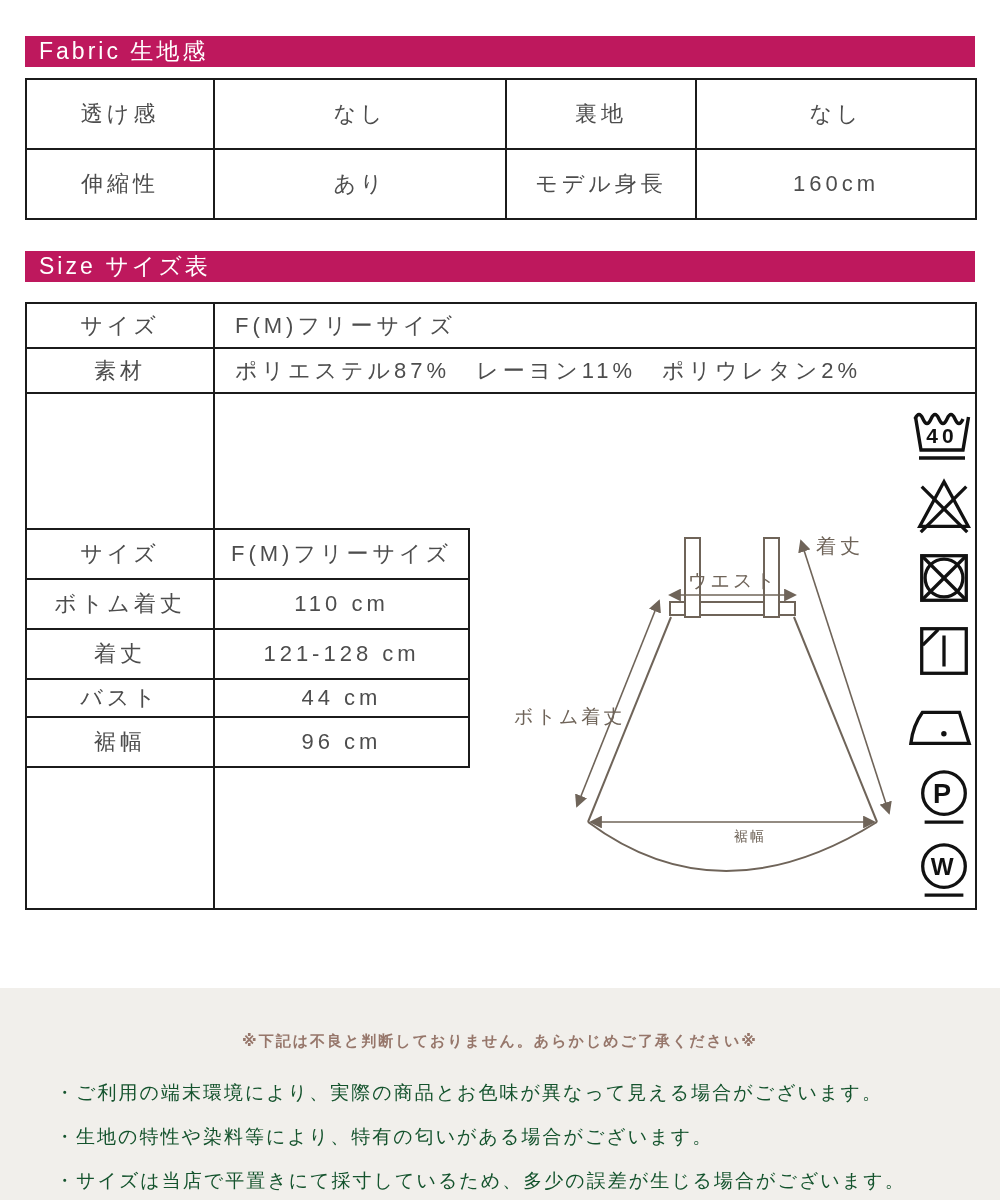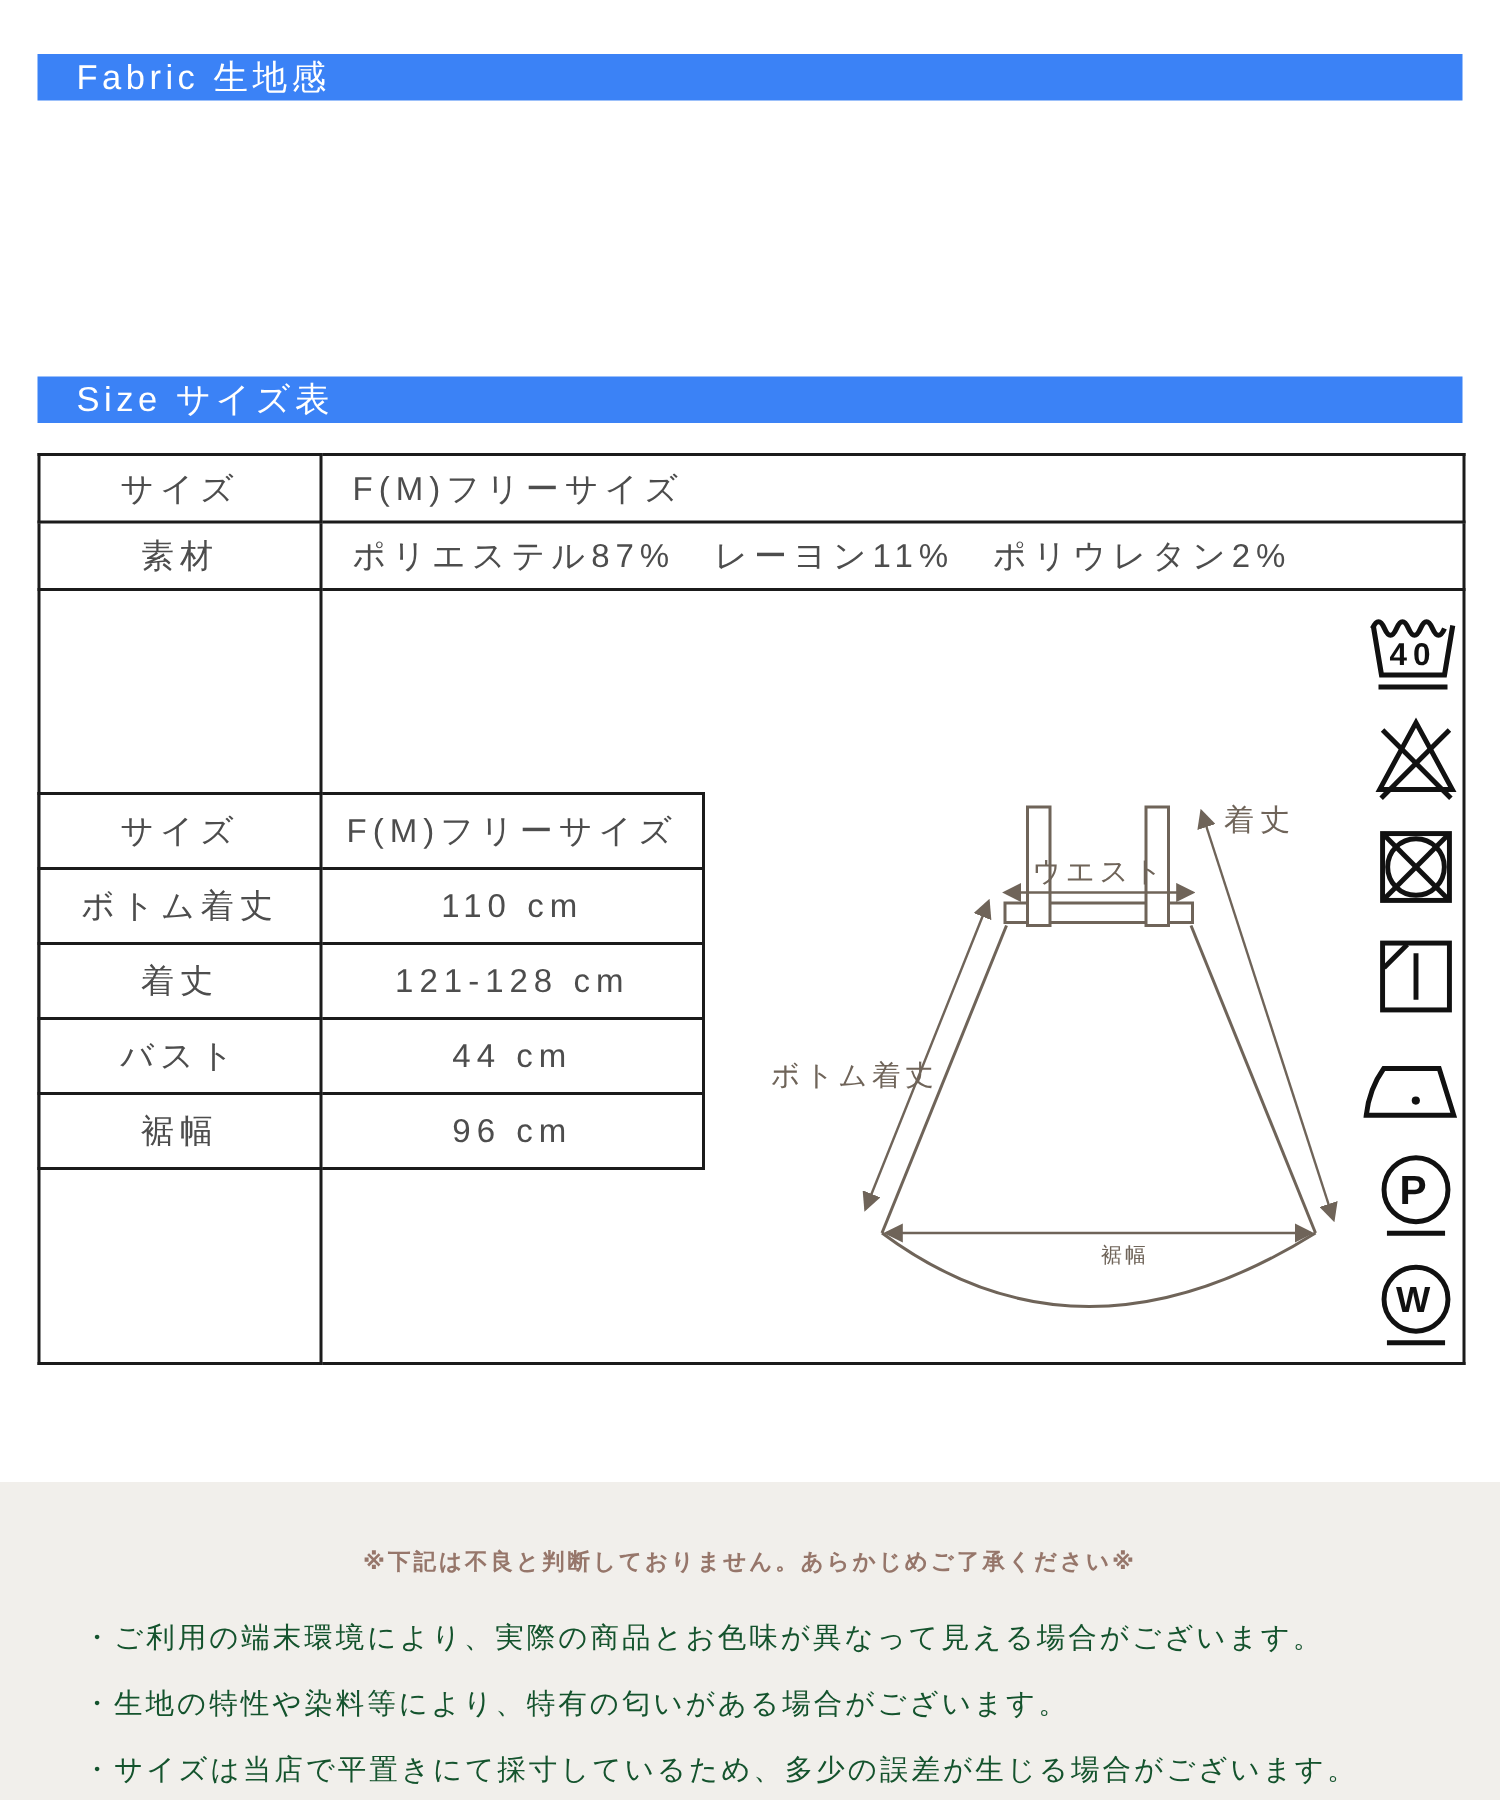--- a/index.html
+++ b/index.html
@@ -1,22 +1,22 @@
 <!DOCTYPE html>
 <html><head>
 <meta charset="utf-8">
 <style>
   html,body{margin:0;padding:0;background:#ffffff;}
   .page{
     position:relative;width:1000px;height:1200px;background:#ffffff;overflow:hidden;
     font-family:"Liberation Sans","DejaVu Sans",sans-serif;color:#4d4d4d;
   }
   .section-header{
-    position:absolute;left:25px;width:950px;height:31px;background:#3b82f6;
-    display:flex;align-items:center;padding-left:26px;box-sizing:border-box;
+    position:absolute;left:25px;width:950px;height:31px;background:#be185d;
+    display:flex;align-items:center;padding-left:14px;box-sizing:border-box;
   }
   .section-header span{
     color:#ffffff;font-size:23px;letter-spacing:3px;font-weight:500;
   }
   table.tbl{
     position:absolute;border-collapse:collapse;table-layout:fixed;
   }
   table.tbl td{
     border:2px solid #1b1b1b;font-size:22px;letter-spacing:4px;
     color:#4d4d4d;box-sizing:border-box;background:#ffffff;
@@ -42,20 +42,42 @@
 </style>
 </head>
 <body>
 
 <div class="page">
 
   <div class="section-header" style="top:36px;">
     <span>Fabric 生地感</span>
   </div>
 
+  <table class="tbl" style="left:25px;top:78px;width:950px;">
+    <colgroup>
+        <col style="width:188px">
+        <col style="width:292px">
+        <col style="width:190px">
+        <col style="width:280px">
+      </colgroup>
+    <tbody>
+        <tr style="height:70px;">
+      <td class="lbl">透け感</td>
+      <td class="val-c">なし</td>
+      <td class="lbl">裏地</td>
+      <td class="val-c">なし</td>
+    </tr>
+    <tr style="height:70px;">
+      <td class="lbl">伸縮性</td>
+      <td class="val-c">あり</td>
+      <td class="lbl">モデル身長</td>
+      <td class="val-c">160cm</td>
+    </tr>
+  </tbody>
+    </table>
 
   <div class="section-header" style="top:251px;">
     <span>Size サイズ表</span>
   </div>
 
   <table class="tbl" style="left:25px;top:302px;width:950px;">
     <colgroup>
         <col style="width:188px">
         <col style="width:762px">
       </colgroup>
@@ -142,21 +164,21 @@
       <td class="val-c">F(M)フリーサイズ</td>
     </tr>
     <tr style="height:50px;">
       <td class="lbl">ボトム着丈</td>
       <td class="val-c meas">110 cm</td>
     </tr>
     <tr style="height:50px;">
       <td class="lbl">着丈</td>
       <td class="val-c meas">121-128 cm</td>
     </tr>
-    <tr style="height:50px;">
+    <tr style="height:38px;">
       <td class="lbl">バスト</td>
       <td class="val-c meas">44 cm</td>
     </tr>
     <tr style="height:50px;">
       <td class="lbl">裾幅</td>
       <td class="val-c meas">96 cm</td>
     </tr>
   </tbody>
     </table>
 

